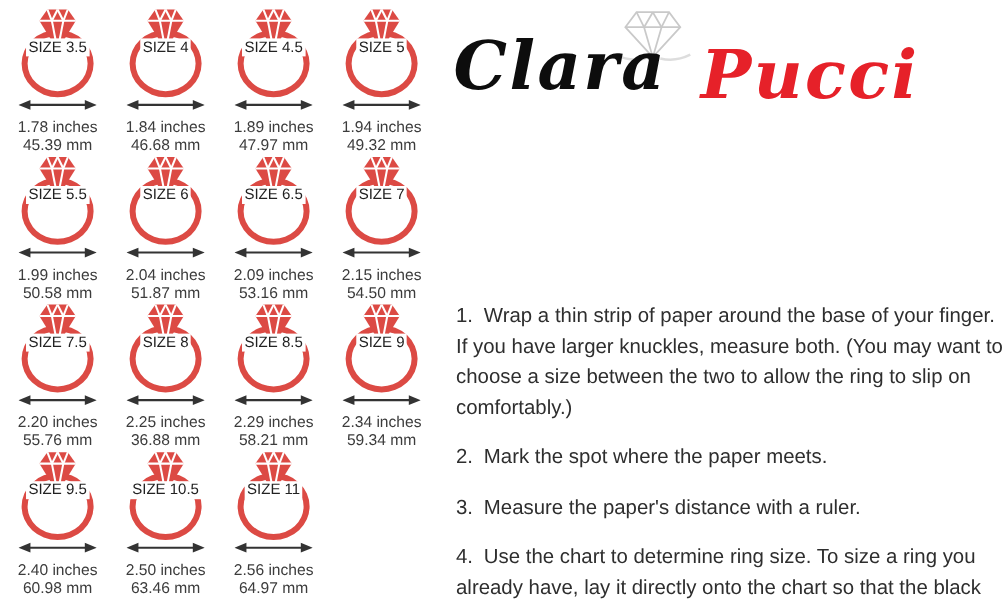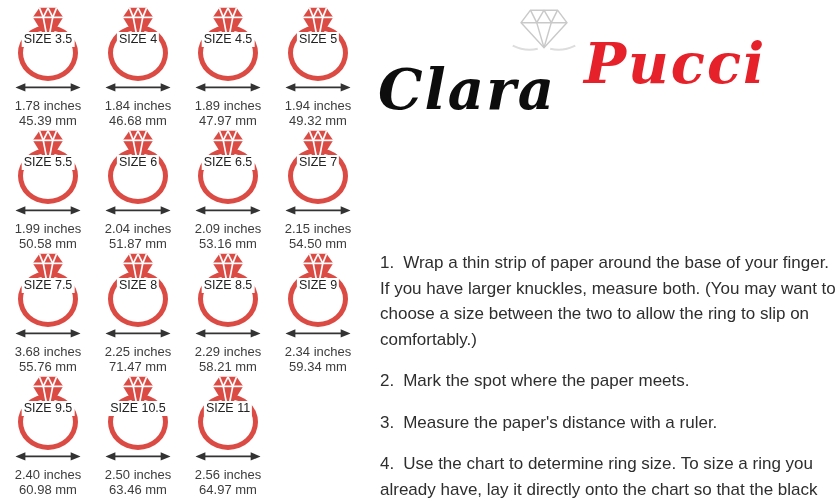--- a/index.html
+++ b/index.html
@@ -52,21 +52,20 @@
   
   .brand { position: absolute; left: 378px; top: 4px; width: 458px; height: 102px; }
   .brand-dia { position: absolute; left: 132px; top: 2px; width: 68px; height: 50px; }
   .brand-first {
     position: absolute; left: 0; top: 18px;
     font-family: "DejaVu Serif", serif;
     font-style: italic; font-weight: 600;
     font-size: 56px; letter-spacing: 2px;
     color: var(--brand-black, #0d0d0d);
     white-space: nowrap;
-    margin-top: 34px;
   }
   .brand-second {
     position: absolute; left: 206px; top: 26px;
     font-family: "DejaVu Serif", serif;
     font-style: italic; font-weight: 600;
     font-size: 56px; letter-spacing: 2px;
     color: var(--brand-red, #E62129);
     white-space: nowrap;
   }
 
@@ -245,37 +244,37 @@
       <div class="ringicon">
         <div class="circle"></div>
         <svg class="dia" viewBox="0 0 44 40">
             <use href="#dsym"></use>
           </svg>
         <span class="slabel">SIZE 7.5</span>
       </div>
       <svg class="arrow" viewBox="0 0 72 12">
           <use href="#asym"></use>
         </svg>
-      <div class="meas">3.68 inches</div>
+      <div class="meas">2.20 inches</div>
       <div class="meas">55.76 mm</div>
     </div>
 
     <div class="cell">
       <div class="ringicon">
         <div class="circle"></div>
         <svg class="dia" viewBox="0 0 44 40">
             <use href="#dsym"></use>
           </svg>
         <span class="slabel">SIZE 8</span>
       </div>
       <svg class="arrow" viewBox="0 0 72 12">
           <use href="#asym"></use>
         </svg>
       <div class="meas">2.25 inches</div>
-      <div class="meas">71.47 mm</div>
+      <div class="meas">36.88 mm</div>
     </div>
 
     <div class="cell">
       <div class="ringicon">
         <div class="circle"></div>
         <svg class="dia" viewBox="0 0 44 40">
             <use href="#dsym"></use>
           </svg>
         <span class="slabel">SIZE 8.5</span>
       </div>

